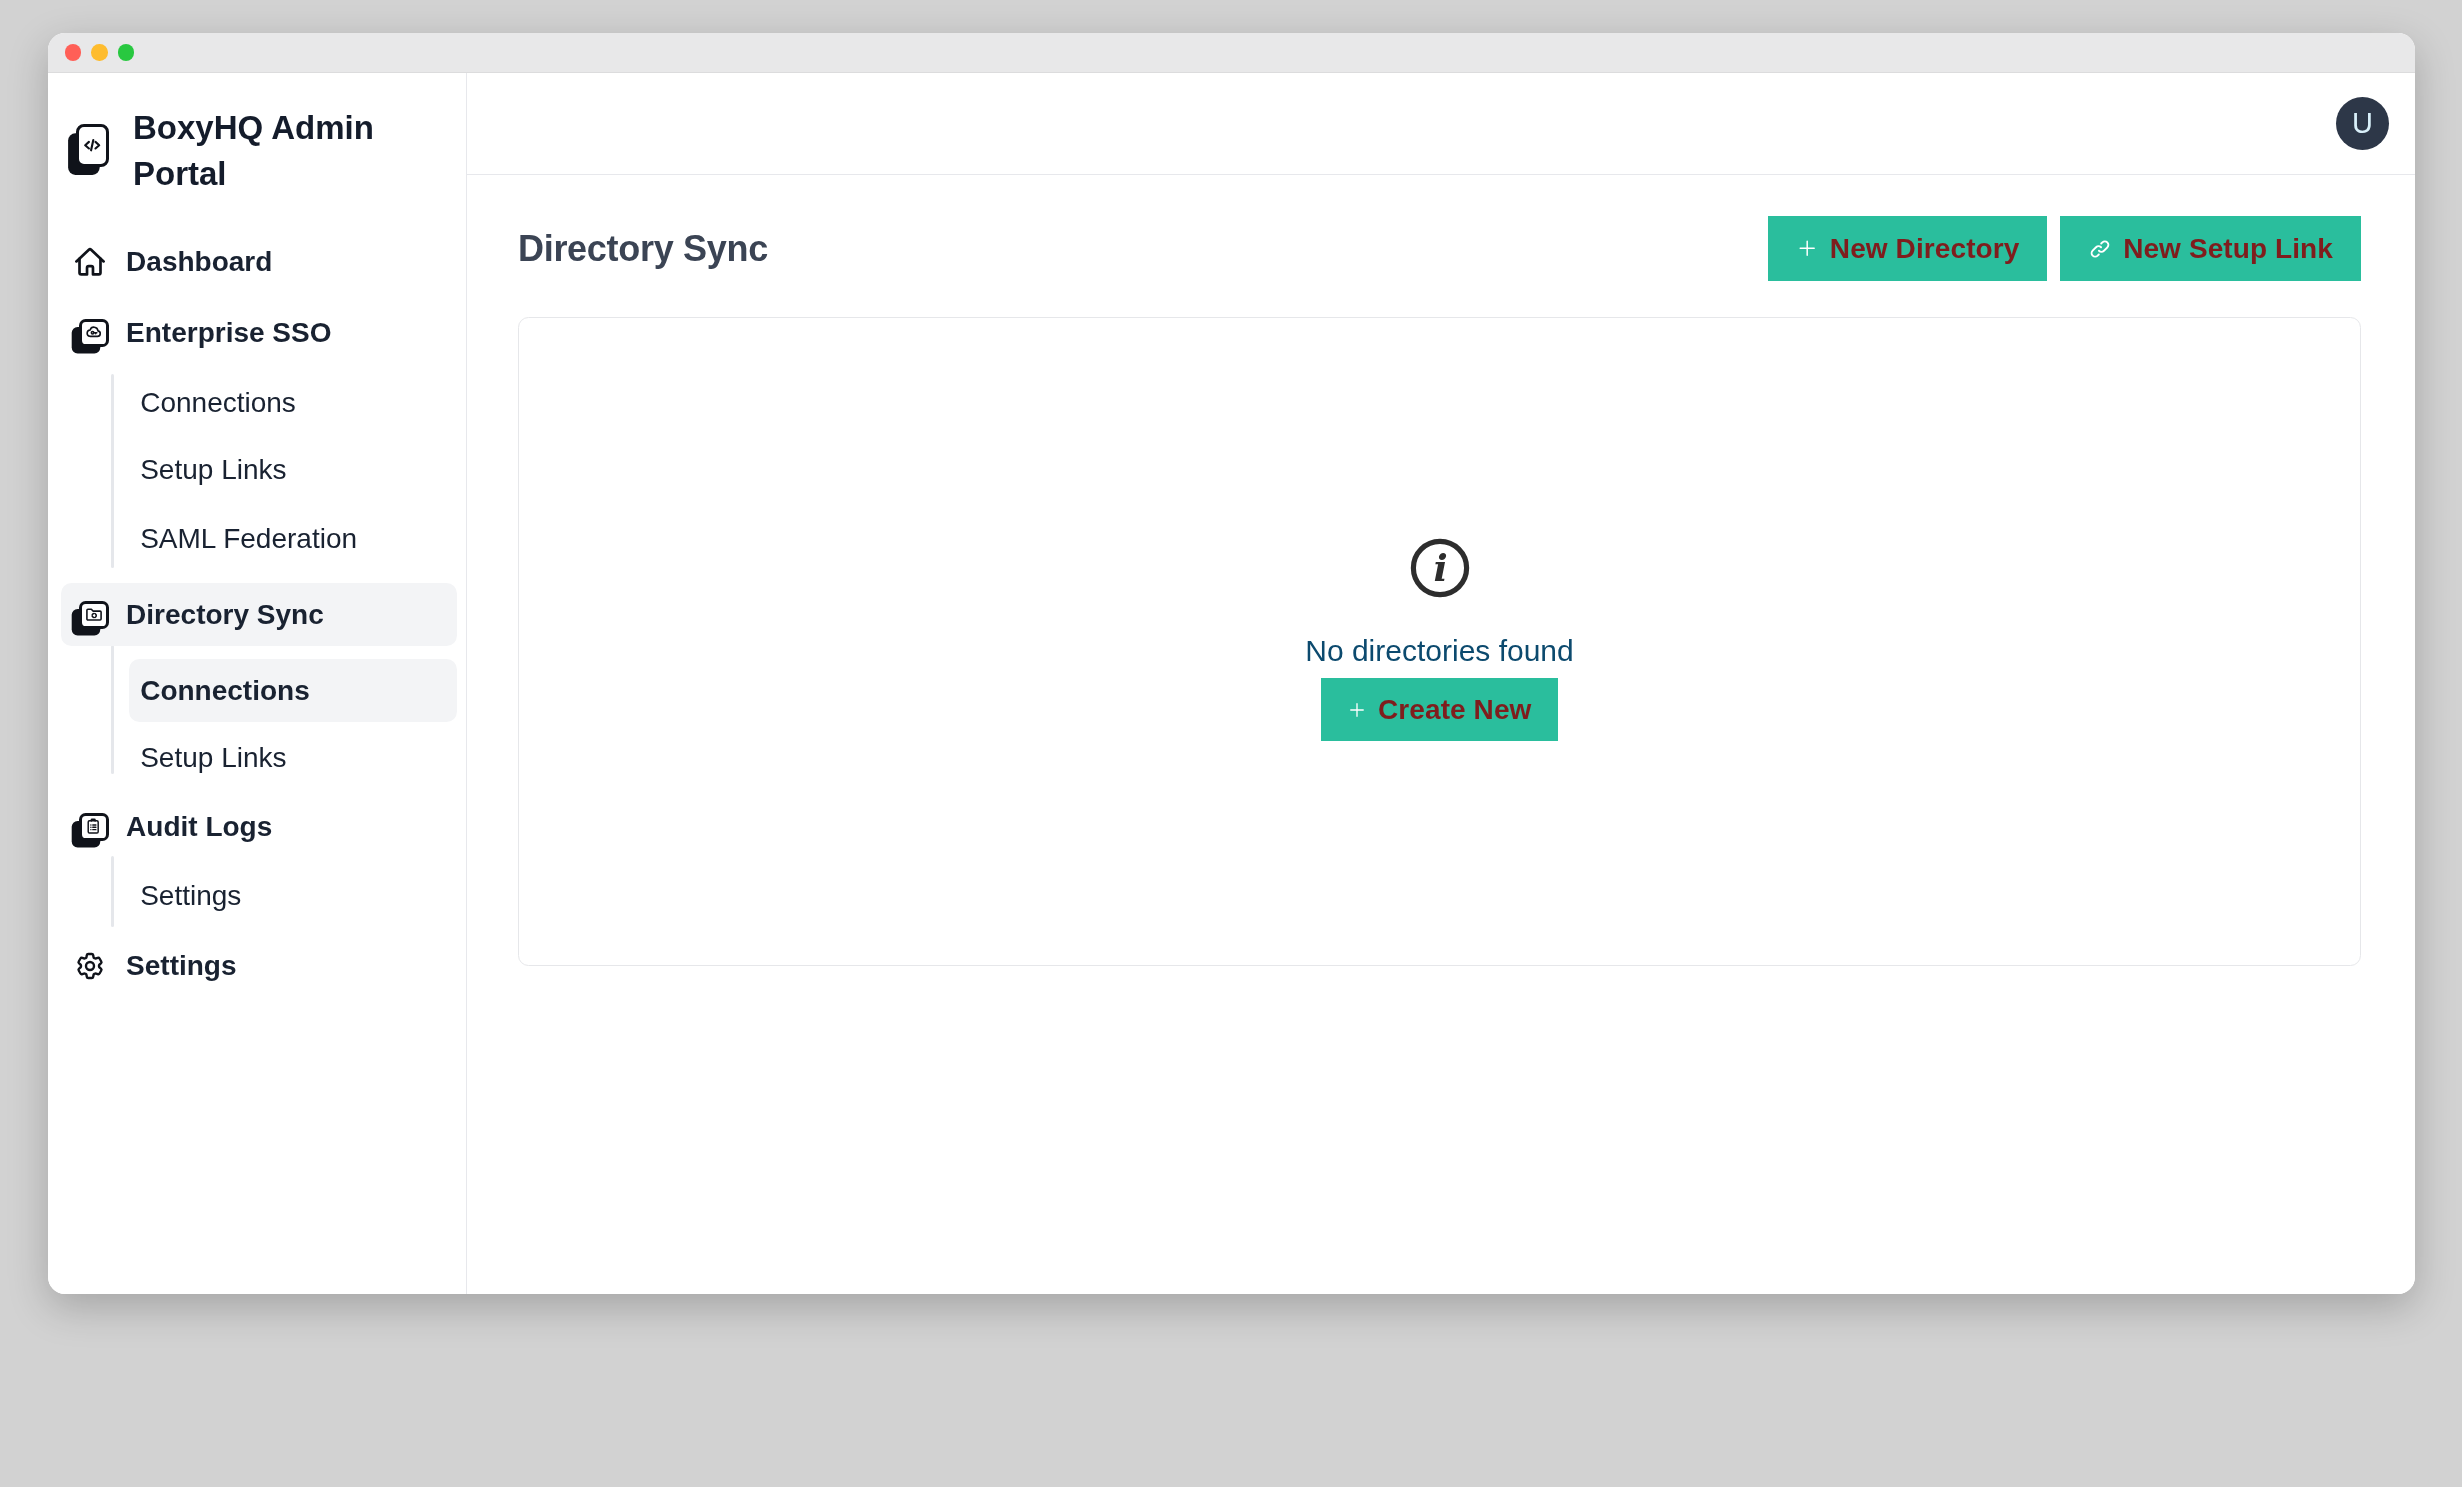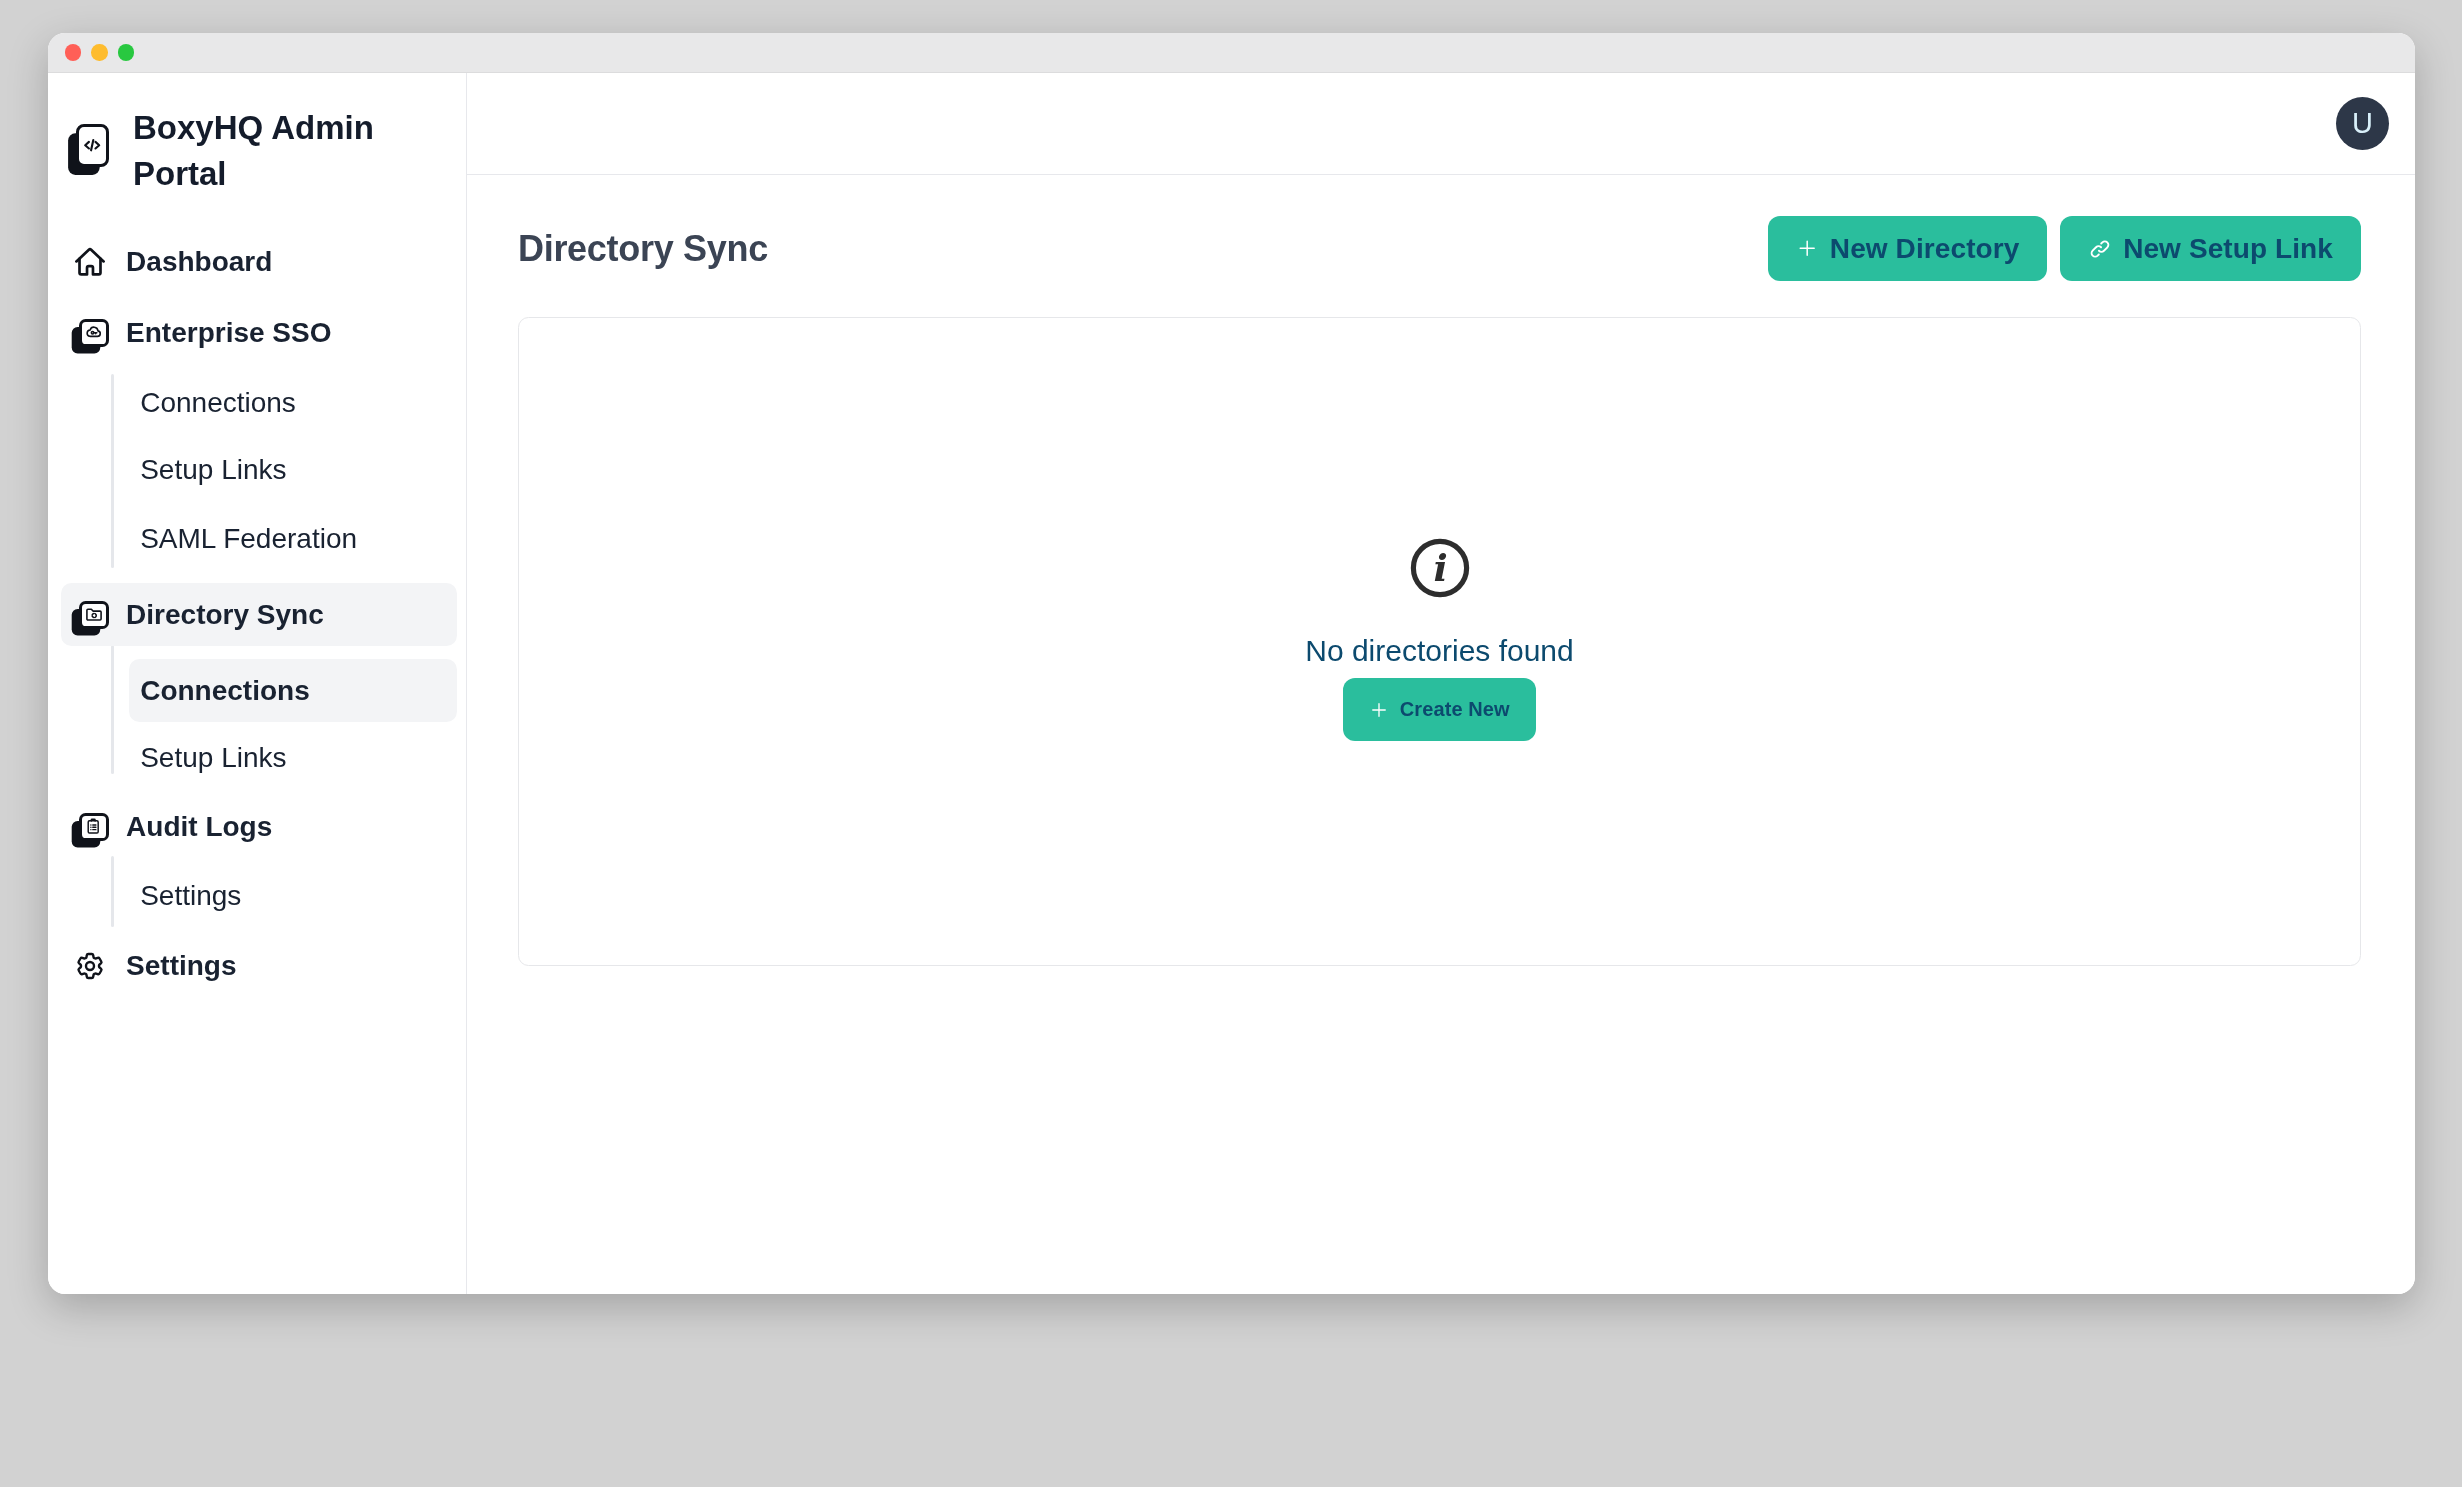--- a/index.html
+++ b/index.html
@@ -75,31 +75,31 @@
     width:53px; height:53px; border-radius:50%; background:#2d3748;
     color:#d9f0fa; font-size:29px; display:flex; align-items:center; justify-content:center;
     cursor:pointer;
   }
   .content { flex:1; padding:0 54px 0 51px; }
   .page-head { margin-top:41px; height:65px; display:flex; align-items:center; }
   .page-title { font-size:36px; font-weight:700; color:#3b4454; letter-spacing:-0.3px; }
   .actions { margin-left:auto; display:flex; gap:12.5px; }
   .btn {
     display:flex; align-items:center; justify-content:center; gap:11.2px;
-    background:#2abe9d; color:#0c4a6e; border:none; border-radius:12px;
+    background:#2abe9d; color:#7f1d1d; border:none; border-radius:0;
     font-family:inherit; font-size:28px; font-weight:600; cursor:pointer;
     height:65px; padding:0 28px; letter-spacing:0.1px;
   }
   .card {
     margin-top:36px; height:649px; border:1.3px solid #e6e7ea; border-radius:10.5px;
     background:#fff; display:flex; flex-direction:column; align-items:center;
   }
   .info-icon { margin-top:219px; width:62px; height:62px; }
   .empty-msg { margin-top:33px; font-size:30px; line-height:38px; color:#0c4a6e; font-weight:400; }
-  .btn.create { margin-top:8px; height:63px; padding:0 26px; font-size:20px; gap:10.5px; }
+  .btn.create { margin-top:8px; height:63px; padding:0 26px; font-size:28px; gap:10.5px; }
   svg.stroke { fill:none; stroke:#10131a; stroke-linecap:round; stroke-linejoin:round; }
   .btn svg { fill:none; stroke:#ffffff; stroke-linecap:round; stroke-linejoin:round; }
 </style>
 </head>
 <body>
 
 <div class="window">
   <div class="titlebar">
     <div class="light red"></div>
     <div class="light yellow"></div>

